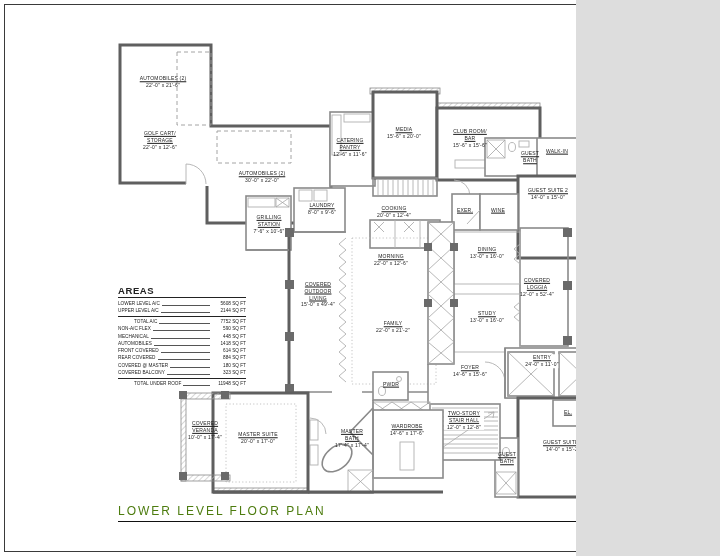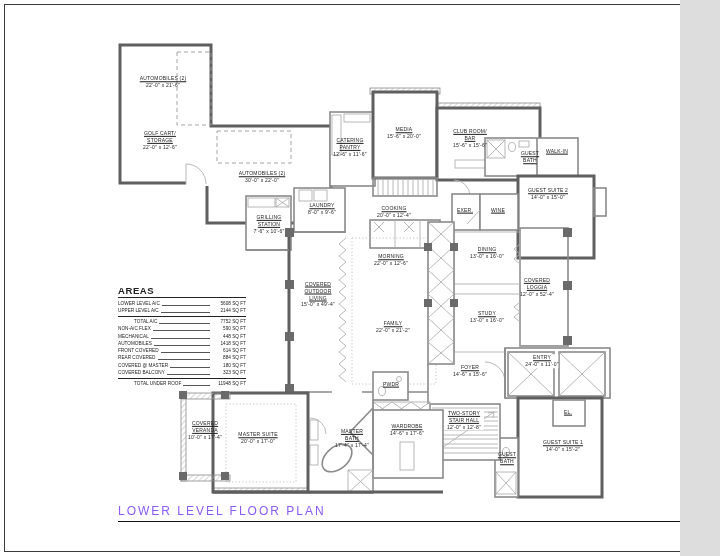--- a/index.html
+++ b/index.html
@@ -1,16 +1,16 @@
 <!DOCTYPE html>
 <html><head>
 <meta charset="utf-8">
 <style>
   html,body{margin:0;padding:0;background:#ddd;}
-  .sheet{position:relative;width:680px;height:556px;background:#ffffff;overflow:hidden;
+  .sheet{position:relative;width:576px;height:556px;background:#ffffff;overflow:hidden;
          font-family:"Liberation Sans","DejaVu Sans",sans-serif;color:#222;}
   .frame{position:absolute;left:4px;top:4px;width:710px;height:546px;border:1.3px solid #3a3a3a;pointer-events:none;}
   svg.plan{position:absolute;left:0;top:0;}
 
   
   .room-label{position:absolute;transform:translate(-50%,-50%);text-align:center;
               font-size:5px;line-height:1.35;letter-spacing:.2px;color:#1d1d1d;white-space:nowrap;}
   .room-label .name{text-decoration:underline;text-underline-offset:1px;}
   .room-label .dims{display:block;}
   .room-label.wrap{white-space:normal;}
@@ -21,21 +21,21 @@
                       border-bottom:1.4px solid #222;padding-bottom:1px;}
   .arow{display:flex;align-items:flex-end;font-size:4.7px;line-height:1.55;}
   .arow .lbl{white-space:nowrap;}
   .arow .leader{flex:1;border-bottom:.8px solid #555;margin:0 2px 1.3px 2px;}
   .arow .val{white-space:nowrap;min-width:34px;text-align:right;}
   .arow.total{border-top:.9px solid #222;margin-top:1.5px;padding-top:1px;}
   .arow.total .lbl{margin-left:16px;}
   .areas .gap{height:2px;}
 
   
-  .title{position:absolute;left:118px;top:504px;font-size:12px;letter-spacing:2px;color:#8b5cf6;}
+  .title{position:absolute;left:118px;top:504px;font-size:12px;letter-spacing:2px;color:#4d7c0f;}
   .title-line{position:absolute;left:118px;top:521px;width:576px;border-top:1.3px solid #111;}
 </style>
 </head>
 <body>
 
 <div class="sheet">
 
   <svg class="plan" width="720" height="556" viewBox="0 0 720 556">
     <defs>
       <pattern id="hatch" width="4" height="4" patternUnits="userSpaceOnUse" patternTransform="rotate(45)">

